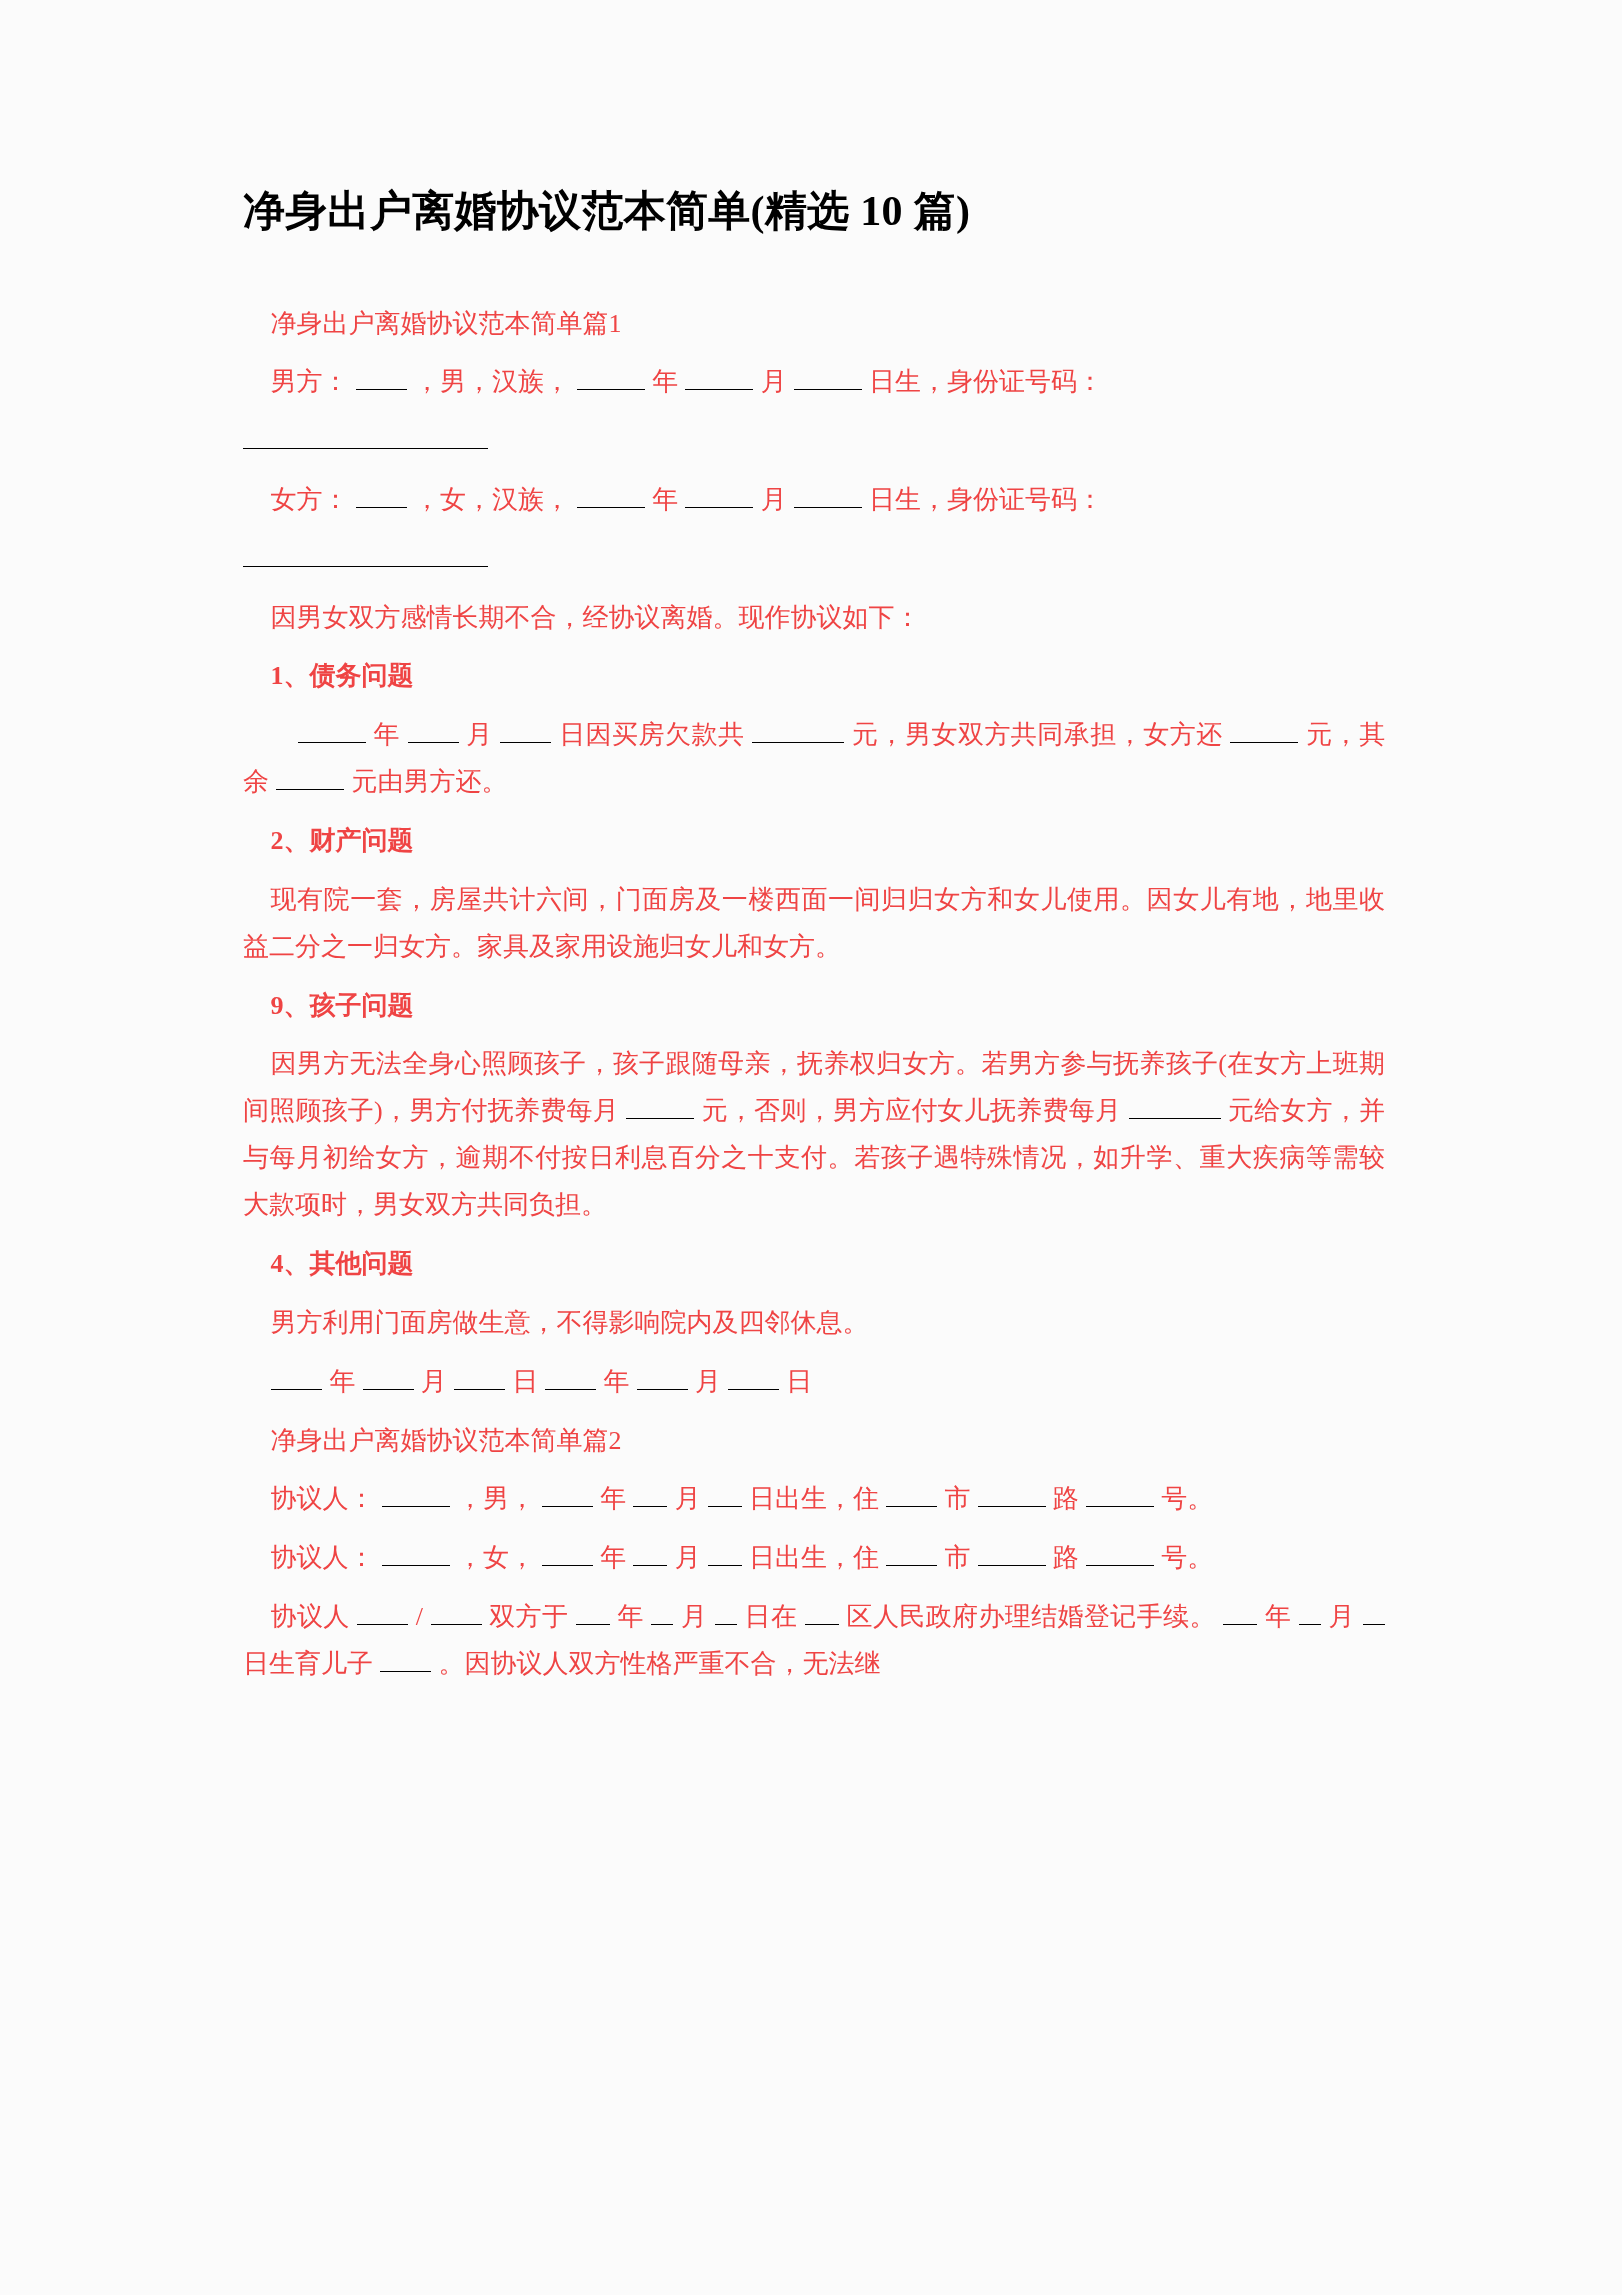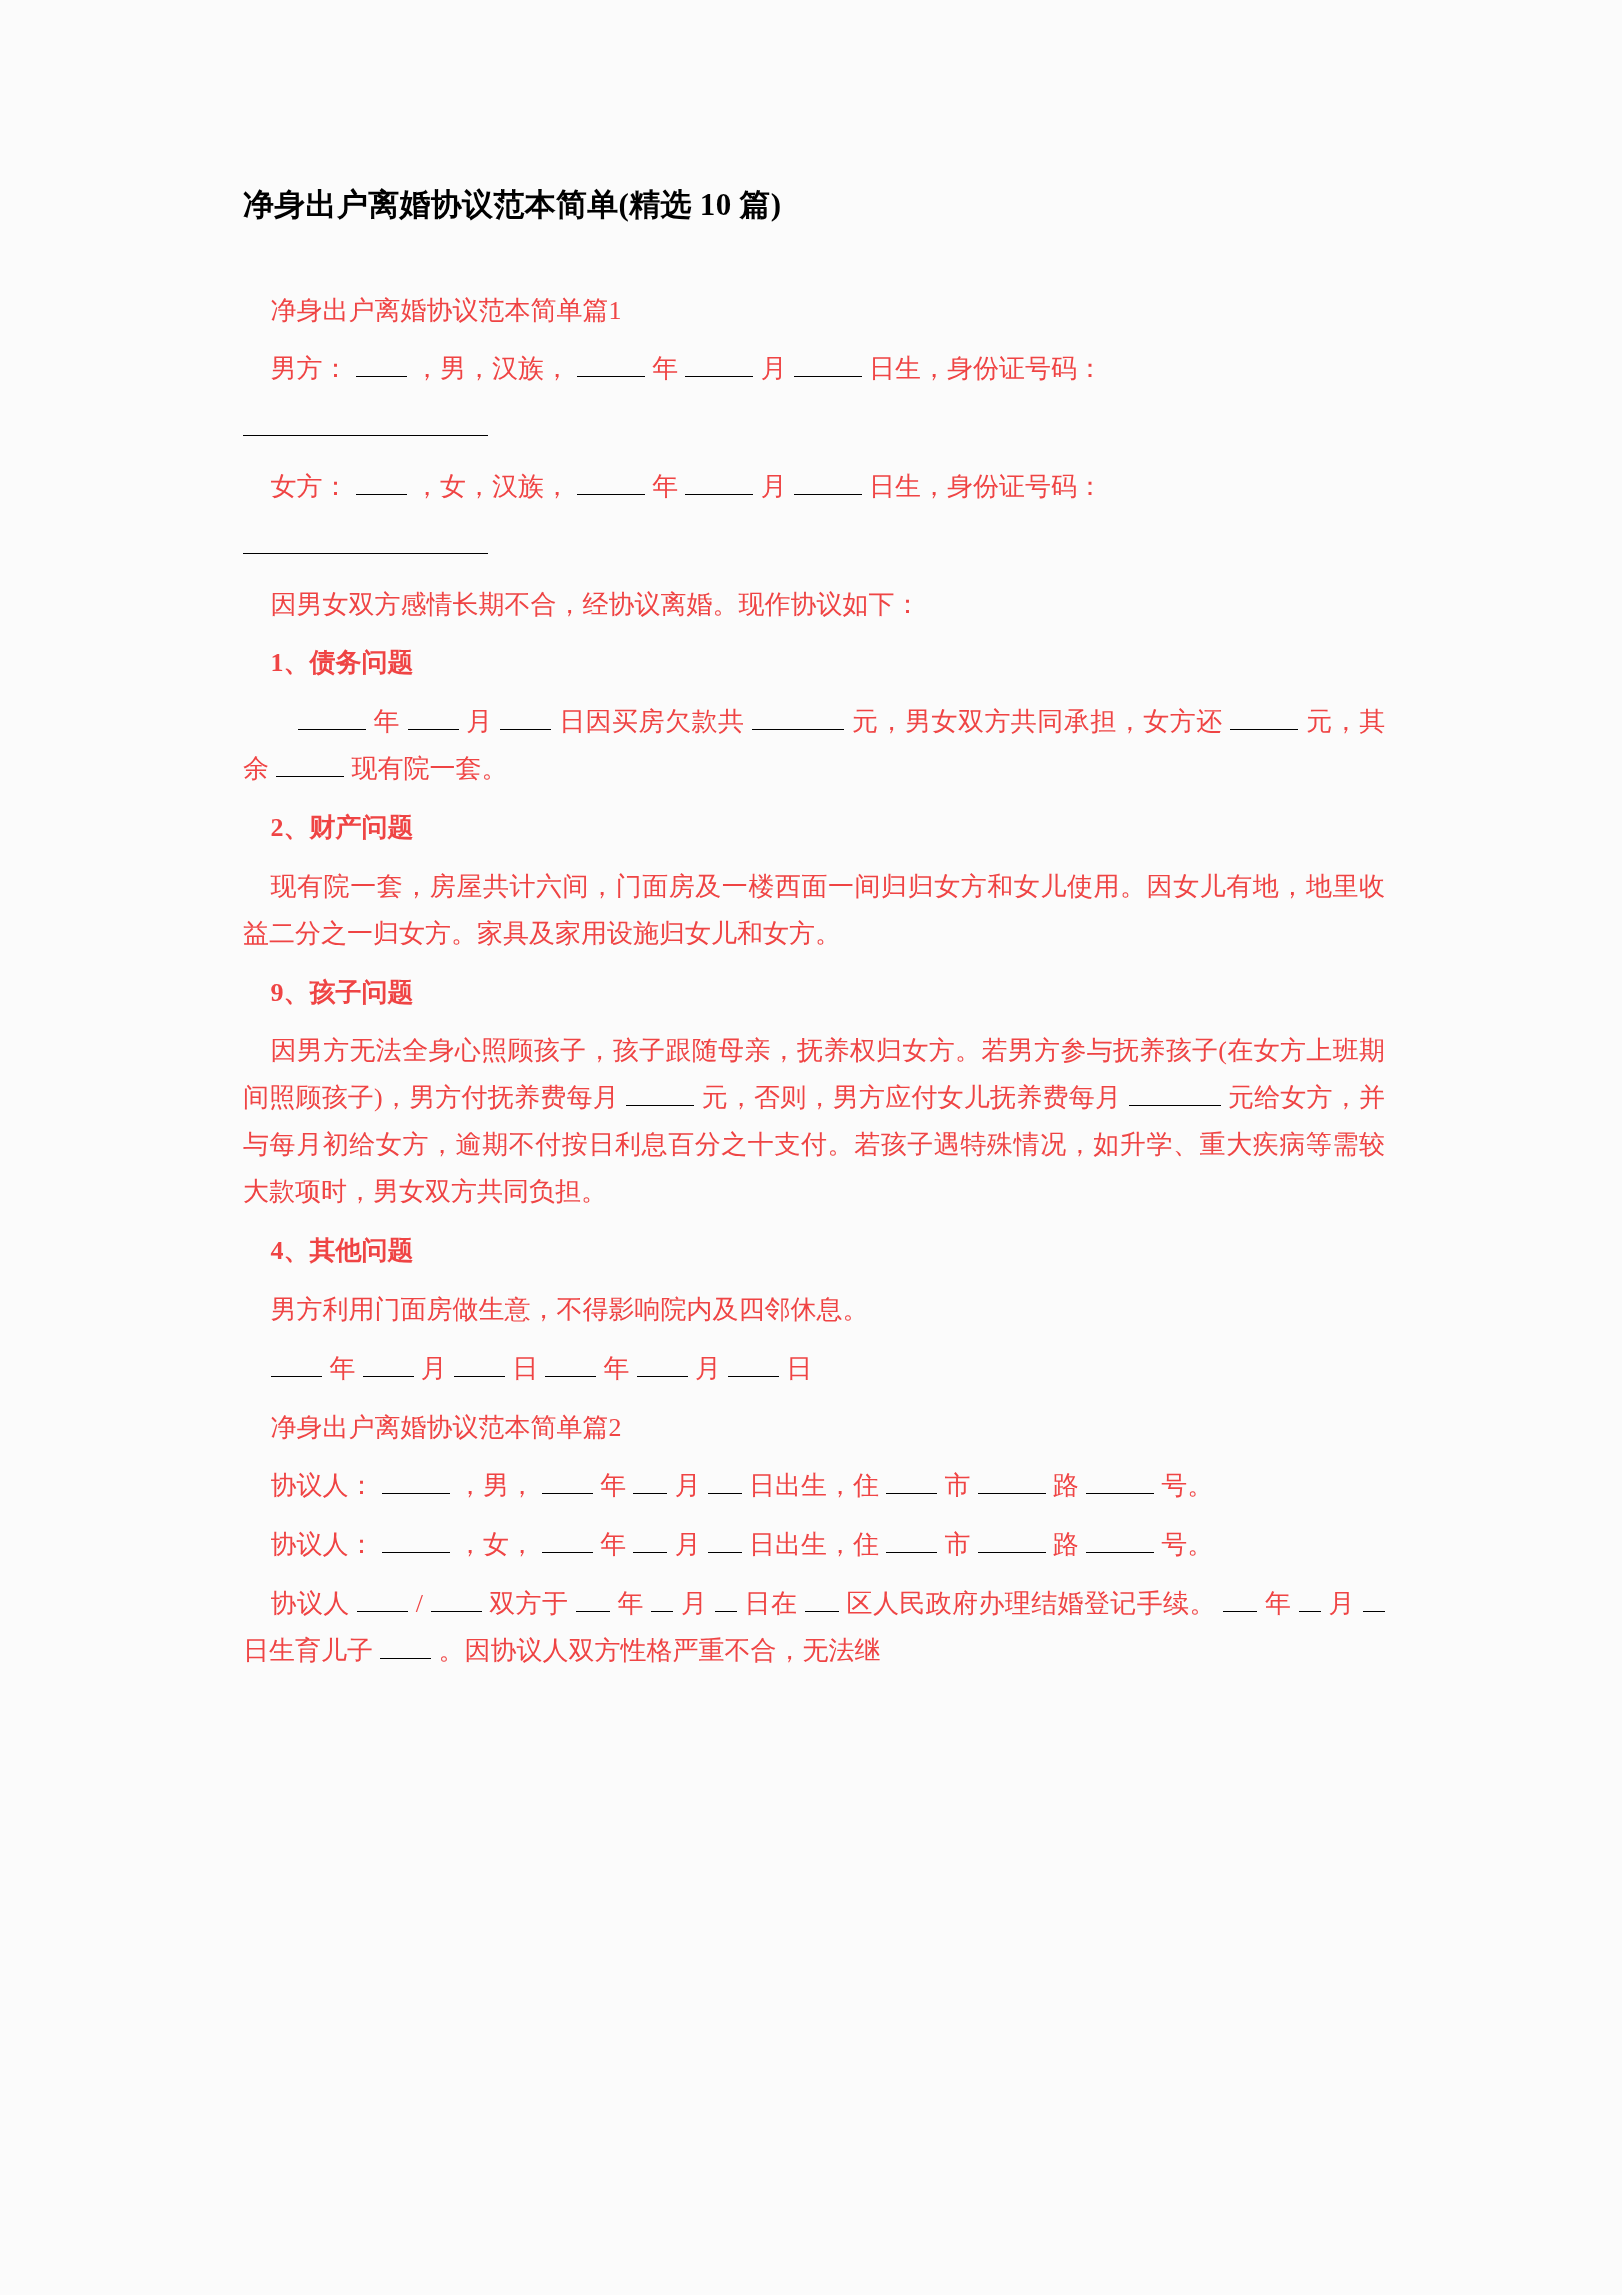--- a/index.html
+++ b/index.html
@@ -21,21 +21,21 @@
   }
   .content {
     position: absolute;
     left: 243px;
     top: 187px;
     width: 1142px;
   }
 
   
   .doc-title {
-    font-size: 31px;
+    font-size: 42px;
     font-weight: bold;
     line-height: 1.18;
     letter-spacing: 0.3px;
     color: #000;
     margin: 0 0 63px 0;
     white-space: nowrap;
   }
 
   
   .body-block {
@@ -146,21 +146,21 @@
         <span>年</span>
         <span class="blank b-s"></span>
         <span>月</span>
         <span class="blank b-s"></span>
         <span>日因买房欠款共</span>
         <span class="blank b-l"></span>
         <span>元，男女双方共同承担，女方还</span>
         <span class="blank b-m"></span>
         <span>元，其余</span>
         <span class="blank b-m"></span>
-        <span>现有院一套。</span>
+        <span>元由男方还。</span>
       </p>
 
       <p class="sec-head indent-1">2、财产问题</p>
       <p class="para indent-1">现有院一套，房屋共计六间，门面房及一楼西面一间归归女方和女儿使用。因女儿有地，地里收益二分之一归女方。家具及家用设施归女儿和女方。</p>
 
       <p class="sec-head indent-1">9、孩子问题</p>
       <p class="para indent-1">
         <span>因男方无法全身心照顾孩子，孩子跟随母亲，抚养权归女方。若男方参与抚养孩子(在女方上班期间照顾孩子)，男方付抚养费每月</span>
         <span class="blank b-m"></span>
         <span>元，否则，男方应付女儿抚养费每月</span>

